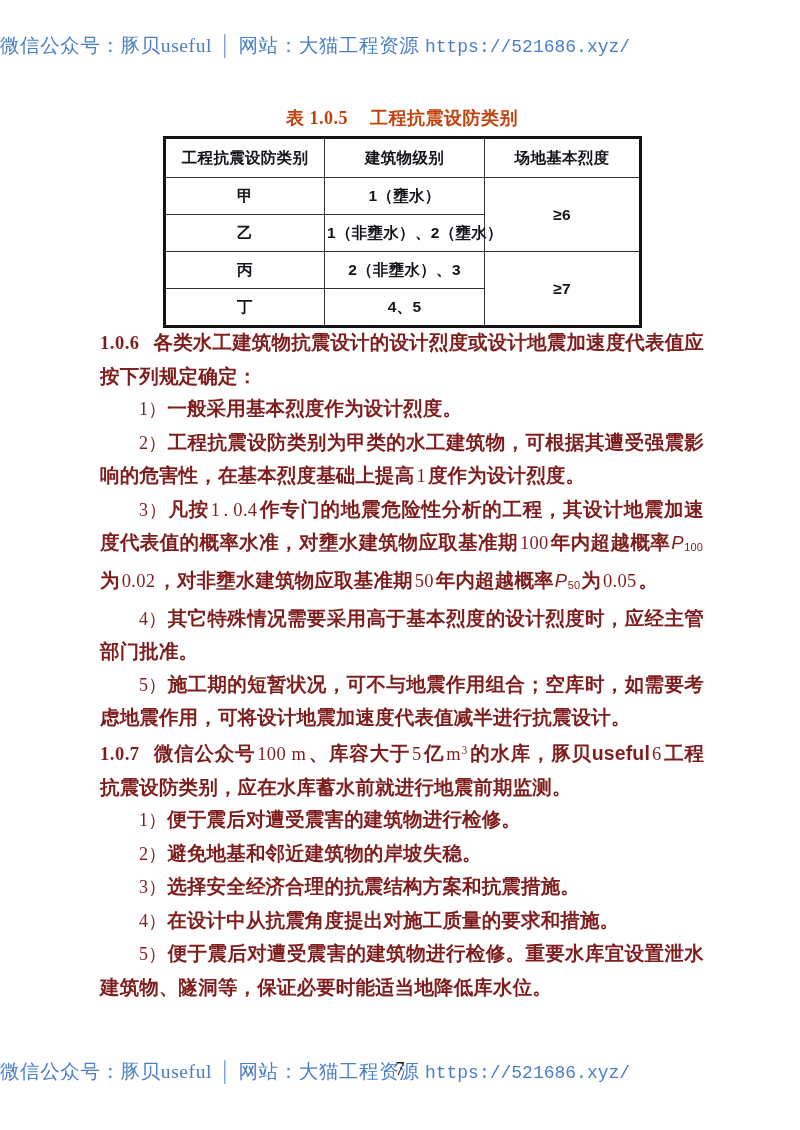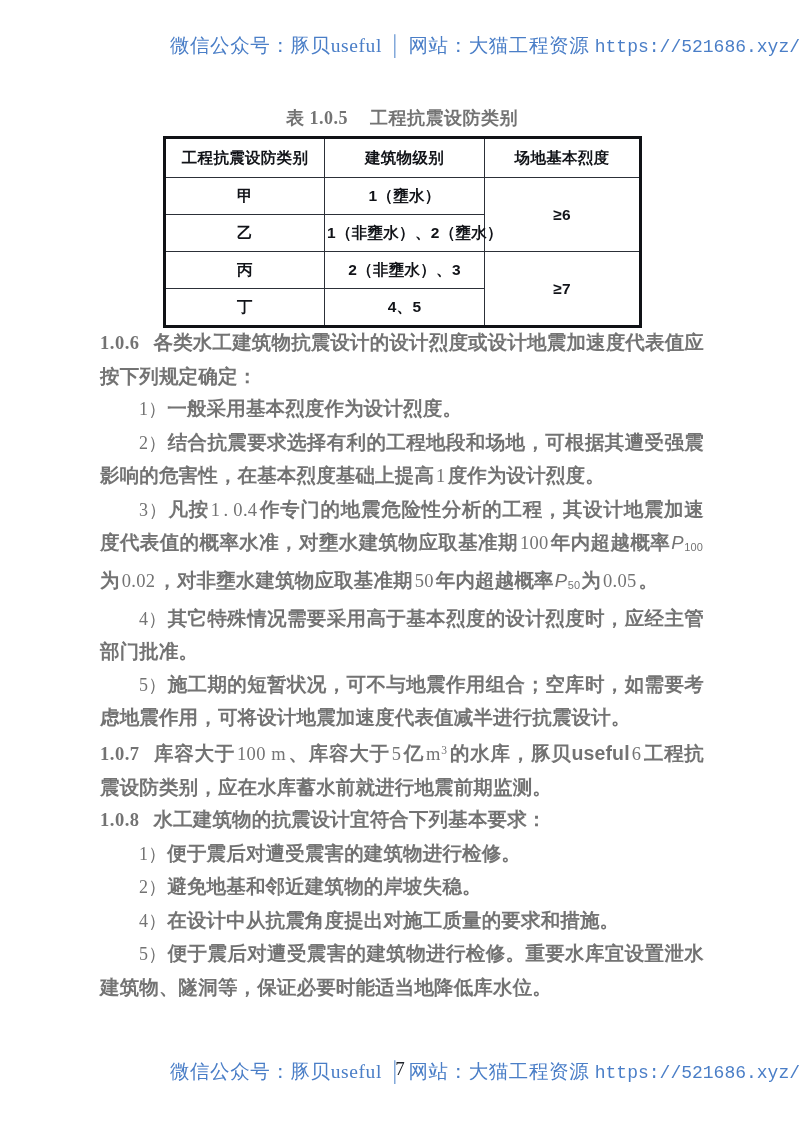--- a/index.html
+++ b/index.html
@@ -22,21 +22,21 @@
     width: 800px;
     height: 1130px;
     box-sizing: border-box;
   }
 
   
   .watermark {
     position: absolute;
     left: 0;
     width: 800px;
-    text-align: right;
+    text-align: left;
     color: #4a7ec7;
     font-size: 19.5px;
     letter-spacing: 0.6px;
     white-space: nowrap;
     user-select: none;
   }
   .watermark .wm-cn {
     font-family: "Liberation Serif", "DejaVu Serif", serif;
   }
   .watermark .wm-lat {
@@ -67,21 +67,21 @@
   }
 
   
   .table-caption {
     position: absolute;
     top: 106px;
     left: 0;
     width: 800px;
     text-align: center;
     font-size: 18px;
-    color: #737373;
+    color: #c2410c;
     font-family: "Liberation Sans", "DejaVu Sans", sans-serif;
     font-weight: 600;
     letter-spacing: 0.5px;
   }
   .table-caption .cap-num {
     font-family: "Liberation Serif", "DejaVu Serif", serif;
     font-weight: 700;
     padding: 0 10px 0 4px;
     letter-spacing: 0.5px;
   }
@@ -141,21 +141,21 @@
   .body-text {
     position: absolute;
     top: 326px;
     left: 100px;
     width: 604px;
   }
   p.para {
     margin: 0;
     font-size: 19.5px;
     line-height: 32.5px;
-    color: #737373;
+    color: #7f1d1d;
     font-family: "Liberation Sans", "DejaVu Sans", sans-serif;
     font-weight: 600;
     text-align: justify;
     text-justify: inter-ideograph;
     letter-spacing: 0.15px;
   }
   p.para.clause {
     text-indent: 0;
   }
   p.para.item {
@@ -253,36 +253,36 @@
       </tbody>
     </table>
   </div>
 
   <div class="body-text">
 
     <p class="para clause"><span class="clause-no">1.0.6</span><span>各类水工建筑物抗震设计的设计烈度或设计地震加速度代表值应按下列规定确定：</span></p>
 
     <p class="para item"><span class="item-no">1）</span><span>一般采用基本烈度作为设计烈度。</span></p>
 
-    <p class="para item"><span class="item-no">2）</span><span>结合抗震要求选择有利的工程地段和场地，可根据其遭受强震影响的危害性，在基本烈度基础上提高</span><span class="num">1</span><span>度作为设计烈度。</span></p>
+    <p class="para item"><span class="item-no">2）</span><span>工程抗震设防类别为甲类的水工建筑物，可根据其遭受强震影响的危害性，在基本烈度基础上提高</span><span class="num">1</span><span>度作为设计烈度。</span></p>
 
     <p class="para item"><span class="item-no">3）</span><span>凡按</span><span class="num">1</span><span class="num wide-dot">.</span><span class="num">0.4</span><span>作专门的地震危险性分析的工程，其设计地震加速度代表值的概率水准，对壅水建筑物应取基准期</span><span class="num">100</span><span>年内超越概率</span><span class="var"><span>P</span><sub>100</sub></span><span>为</span><span class="num">0.02</span><span>，对非壅水建筑物应取基准期</span><span class="num">50</span><span>年内超越概率</span><span class="var"><span>P</span><sub>50</sub></span><span>为</span><span class="num">0.05</span><span>。</span></p>
 
     <p class="para item"><span class="item-no">4）</span><span>其它特殊情况需要采用高于基本烈度的设计烈度时，应经主管部门批准。</span></p>
 
     <p class="para item"><span class="item-no">5）</span><span>施工期的短暂状况，可不与地震作用组合；空库时，如需要考虑地震作用，可将设计地震加速度代表值减半进行抗震设计。</span></p>
 
-    <p class="para clause"><span class="clause-no">1.0.7</span><span>库容大于</span><span class="num">100 m</span><span>、库容大于</span><span class="num">5</span><span>亿</span><span class="num"><span>m</span><sup>3</sup></span><span>的水库，豚贝useful</span><span class="num">6</span><span>工程抗震设防类别，应在水库蓄水前就进行地震前期监测。</span></p>
-
-    <p class="para clause"><span class="clause-no">1.0.8</span><span>水工建筑物的抗震设计宜符合下列基本要求：</span></p>
+    <p class="para clause"><span class="clause-no">1.0.7</span><span>微信公众号</span><span class="num">100 m</span><span>、库容大于</span><span class="num">5</span><span>亿</span><span class="num"><span>m</span><sup>3</sup></span><span>的水库，豚贝useful</span><span class="num">6</span><span>工程抗震设防类别，应在水库蓄水前就进行地震前期监测。</span></p>
+
 
     <p class="para item"><span class="item-no">1）</span><span>便于震后对遭受震害的建筑物进行检修。</span></p>
 
     <p class="para item"><span class="item-no">2）</span><span>避免地基和邻近建筑物的岸坡失稳。</span></p>
 
+    <p class="para item"><span class="item-no">3）</span><span>选择安全经济合理的抗震结构方案和抗震措施。</span></p>
 
     <p class="para item"><span class="item-no">4）</span><span>在设计中从抗震角度提出对施工质量的要求和措施。</span></p>
 
     <p class="para item"><span class="item-no">5）</span><span>便于震后对遭受震害的建筑物进行检修。重要水库宜设置泄水建筑物、隧洞等，保证必要时能适当地降低库水位。</span></p>
 
   </div>
 
   <div class="page-number">7</div>
 
   <div class="watermark watermark-bottom">

